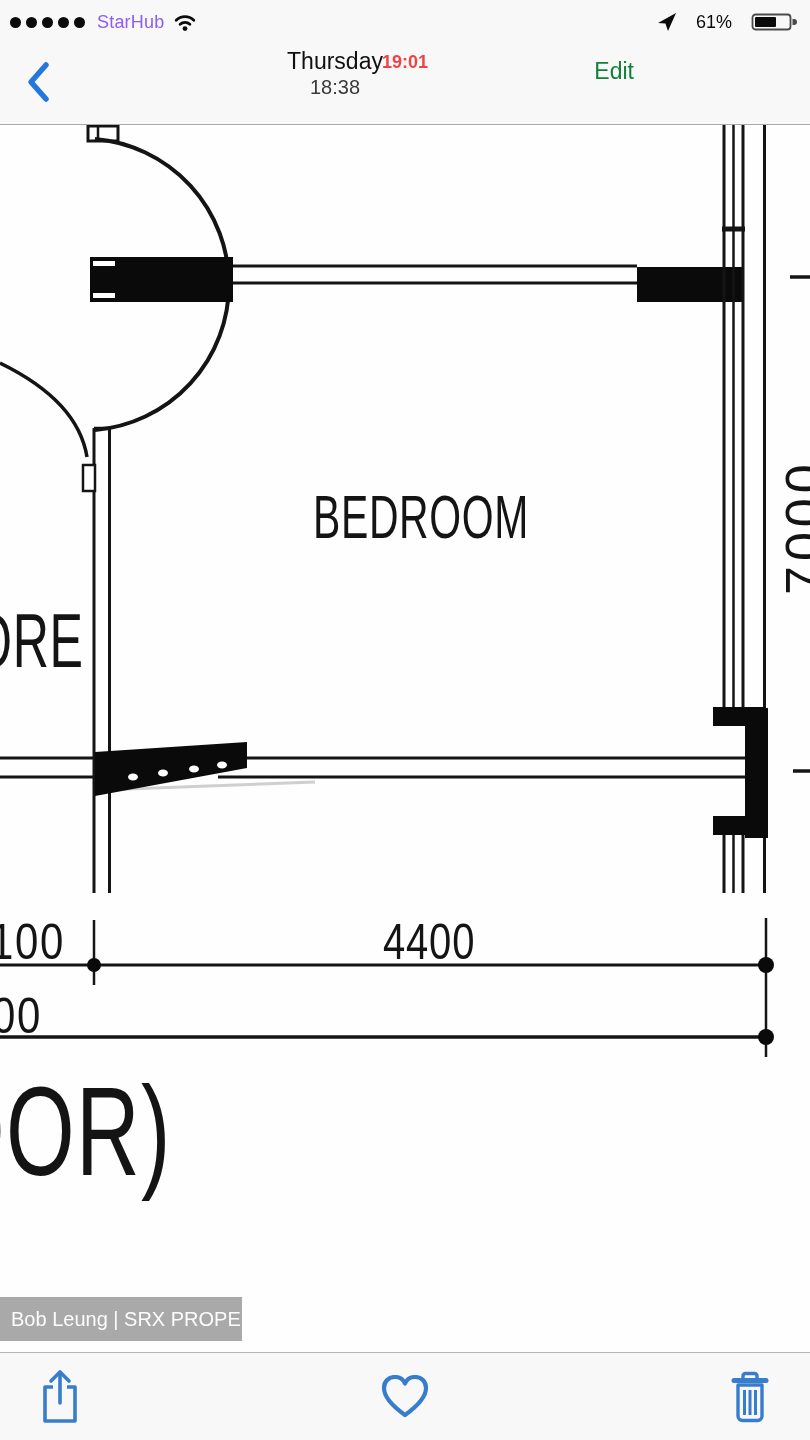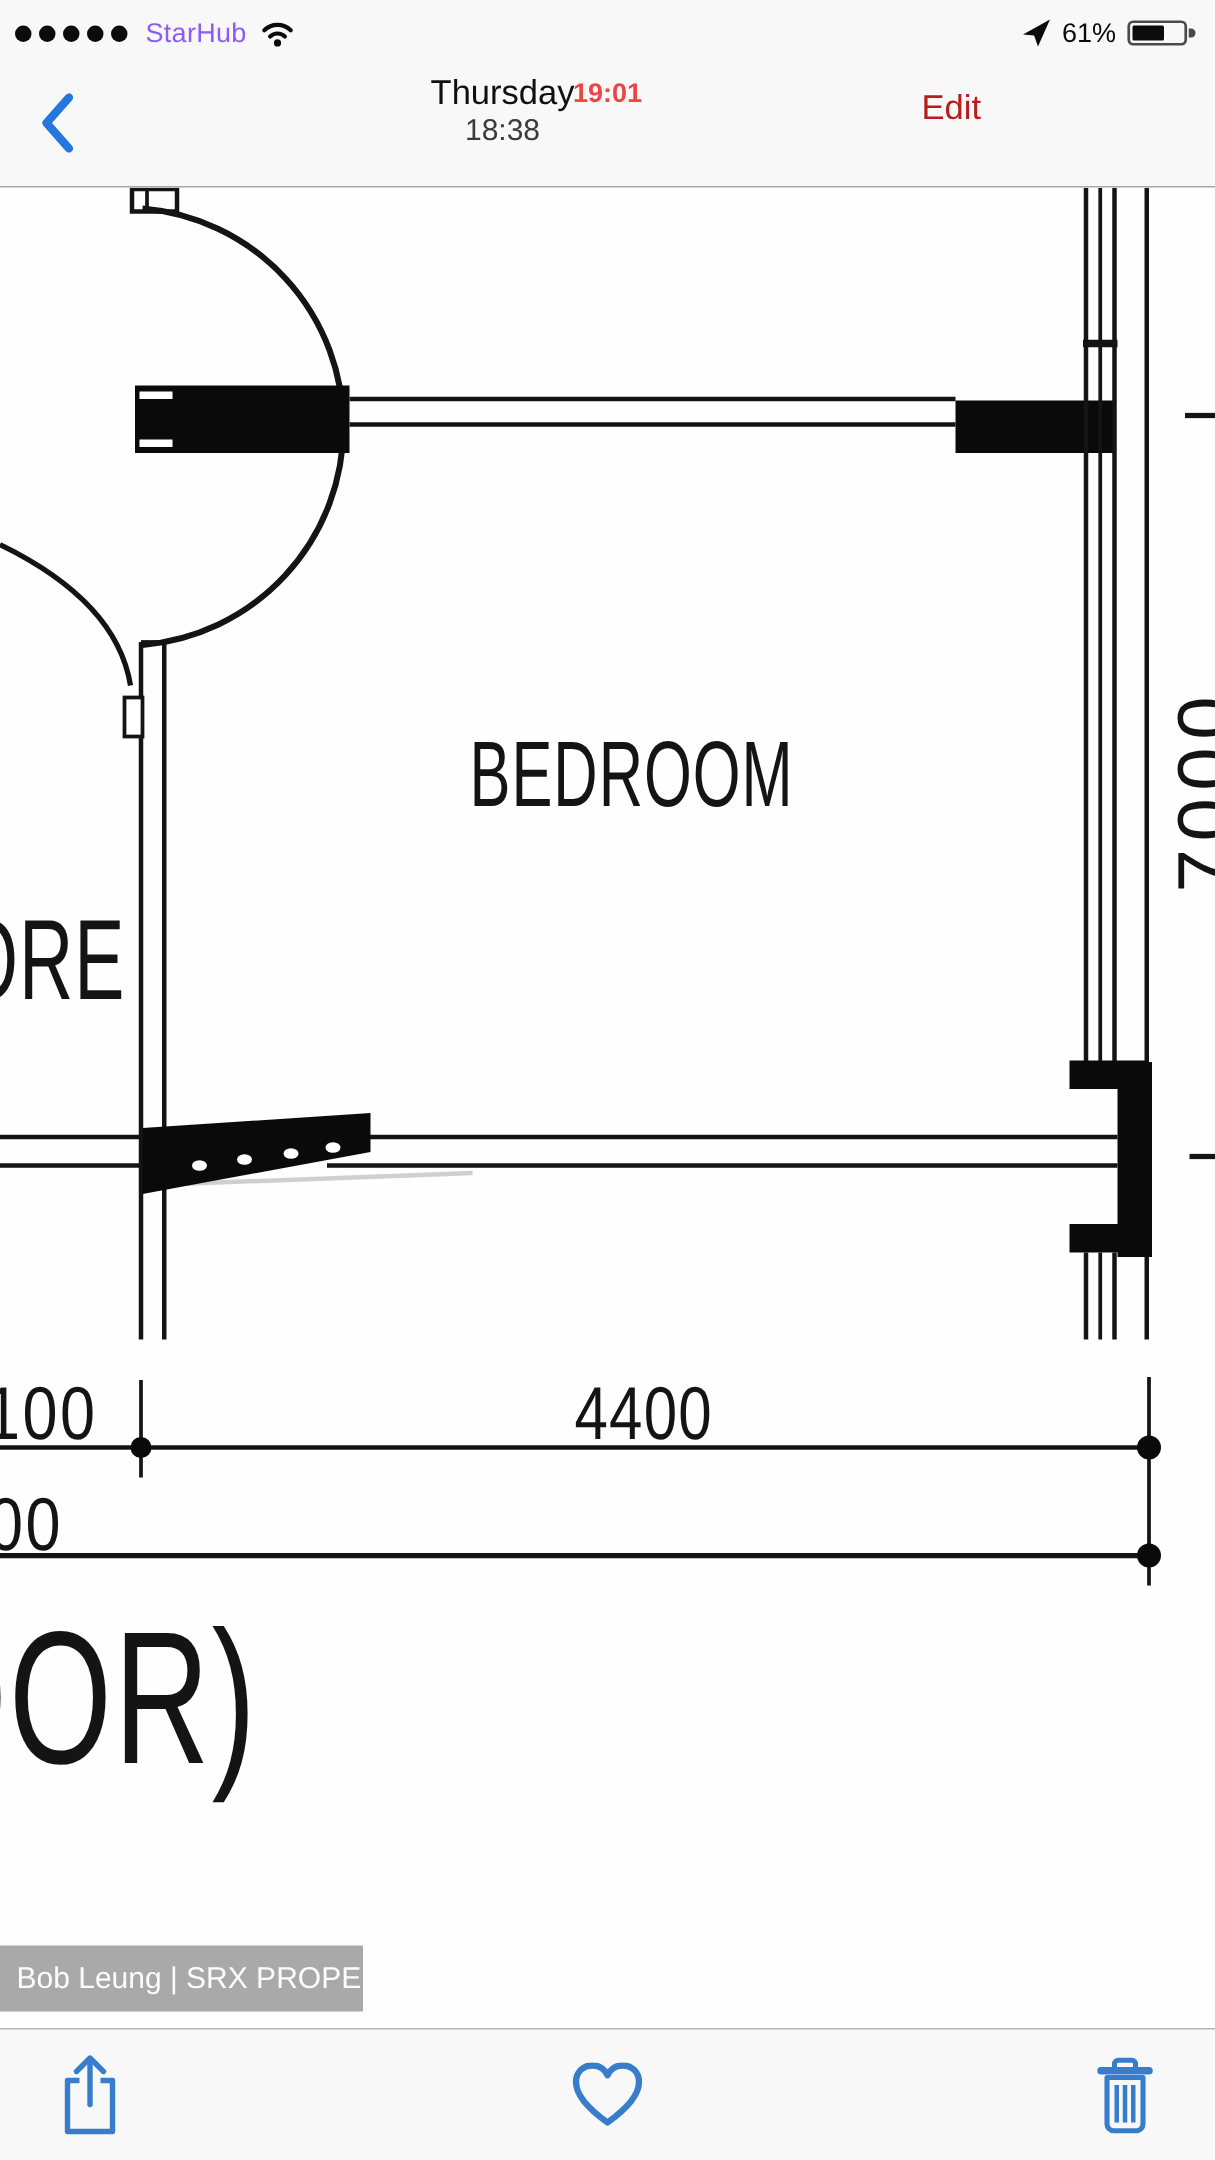--- a/index.html
+++ b/index.html
@@ -9,30 +9,30 @@
   
   .header{position:absolute;top:0;left:0;width:810px;height:125px;background:#f8f8f8;
           border-bottom:1px solid #a9a9a9;box-sizing:border-box;z-index:5;}
   .status-bar{position:absolute;top:0;left:0;width:810px;height:44px;}
   .sb-left{position:absolute;left:10px;top:0;height:44px;display:flex;align-items:center;}
   .dots{display:flex;align-items:center;margin-right:7px;}
   .dot{width:11px;height:11px;border-radius:50%;background:#0b0b0b;margin-right:5px;}
   .carrier{font-size:18px;color:#8b5cf6;margin-right:8px;letter-spacing:.2px;}
   .sb-time{position:absolute;left:0;right:0;top:0;height:44px;display:flex;align-items:center;
            justify-content:center;font-size:18px;font-weight:700;color:#ef4444;margin-top:40px;}
-  .sb-right{position:absolute;right:12px;top:0;height:44px;display:flex;align-items:center;gap:7px;}
+  .sb-right{position:absolute;right:12px;top:0;height:44px;display:flex;align-items:center;gap:19px;}
   .batt-pct{font-size:18px;color:#0b0b0b;}
 
   .nav-bar{position:absolute;top:44px;left:0;width:670px;height:81px;}
   .back-btn{position:absolute;left:18px;top:10px;width:40px;height:56px;display:flex;
             align-items:center;justify-content:center;cursor:pointer;}
   .nav-center{position:absolute;left:150px;right:150px;top:2px;text-align:center;}
   .nav-title{font-size:23px;color:#101010;line-height:30px;}
   .nav-sub{font-size:20px;color:#3a3a3a;line-height:22px;}
-  .edit-btn{position:absolute;right:16px;top:14px;font-size:23px;color:#b91c1c;cursor:pointer;}
+  .edit-btn{position:absolute;right:36px;top:14px;font-size:23px;color:#15803d;cursor:pointer;}
 
   
   .photo{position:absolute;top:125px;left:0;width:810px;height:1227px;background:#fefefe;overflow:hidden;padding-left:45px;}
   .plan-svg{position:absolute;left:0;top:0;}
   .plan-label{position:absolute;color:#141414;white-space:nowrap;line-height:1;
               transform-origin:0 0;font-weight:400;}
   .lbl-bedroom{left:313px;top:361px;font-size:62px;letter-spacing:1px;transform:scaleX(.66);}
   .lbl-store{left:-27px;top:478px;font-size:76px;letter-spacing:1px;transform:scaleX(.66);}
   .lbl-d100{left:-10px;top:792px;font-size:50px;letter-spacing:2px;transform:scaleX(.84);}
   .lbl-d4400{left:383px;top:792px;font-size:50px;letter-spacing:1px;transform:scaleX(.80);}

